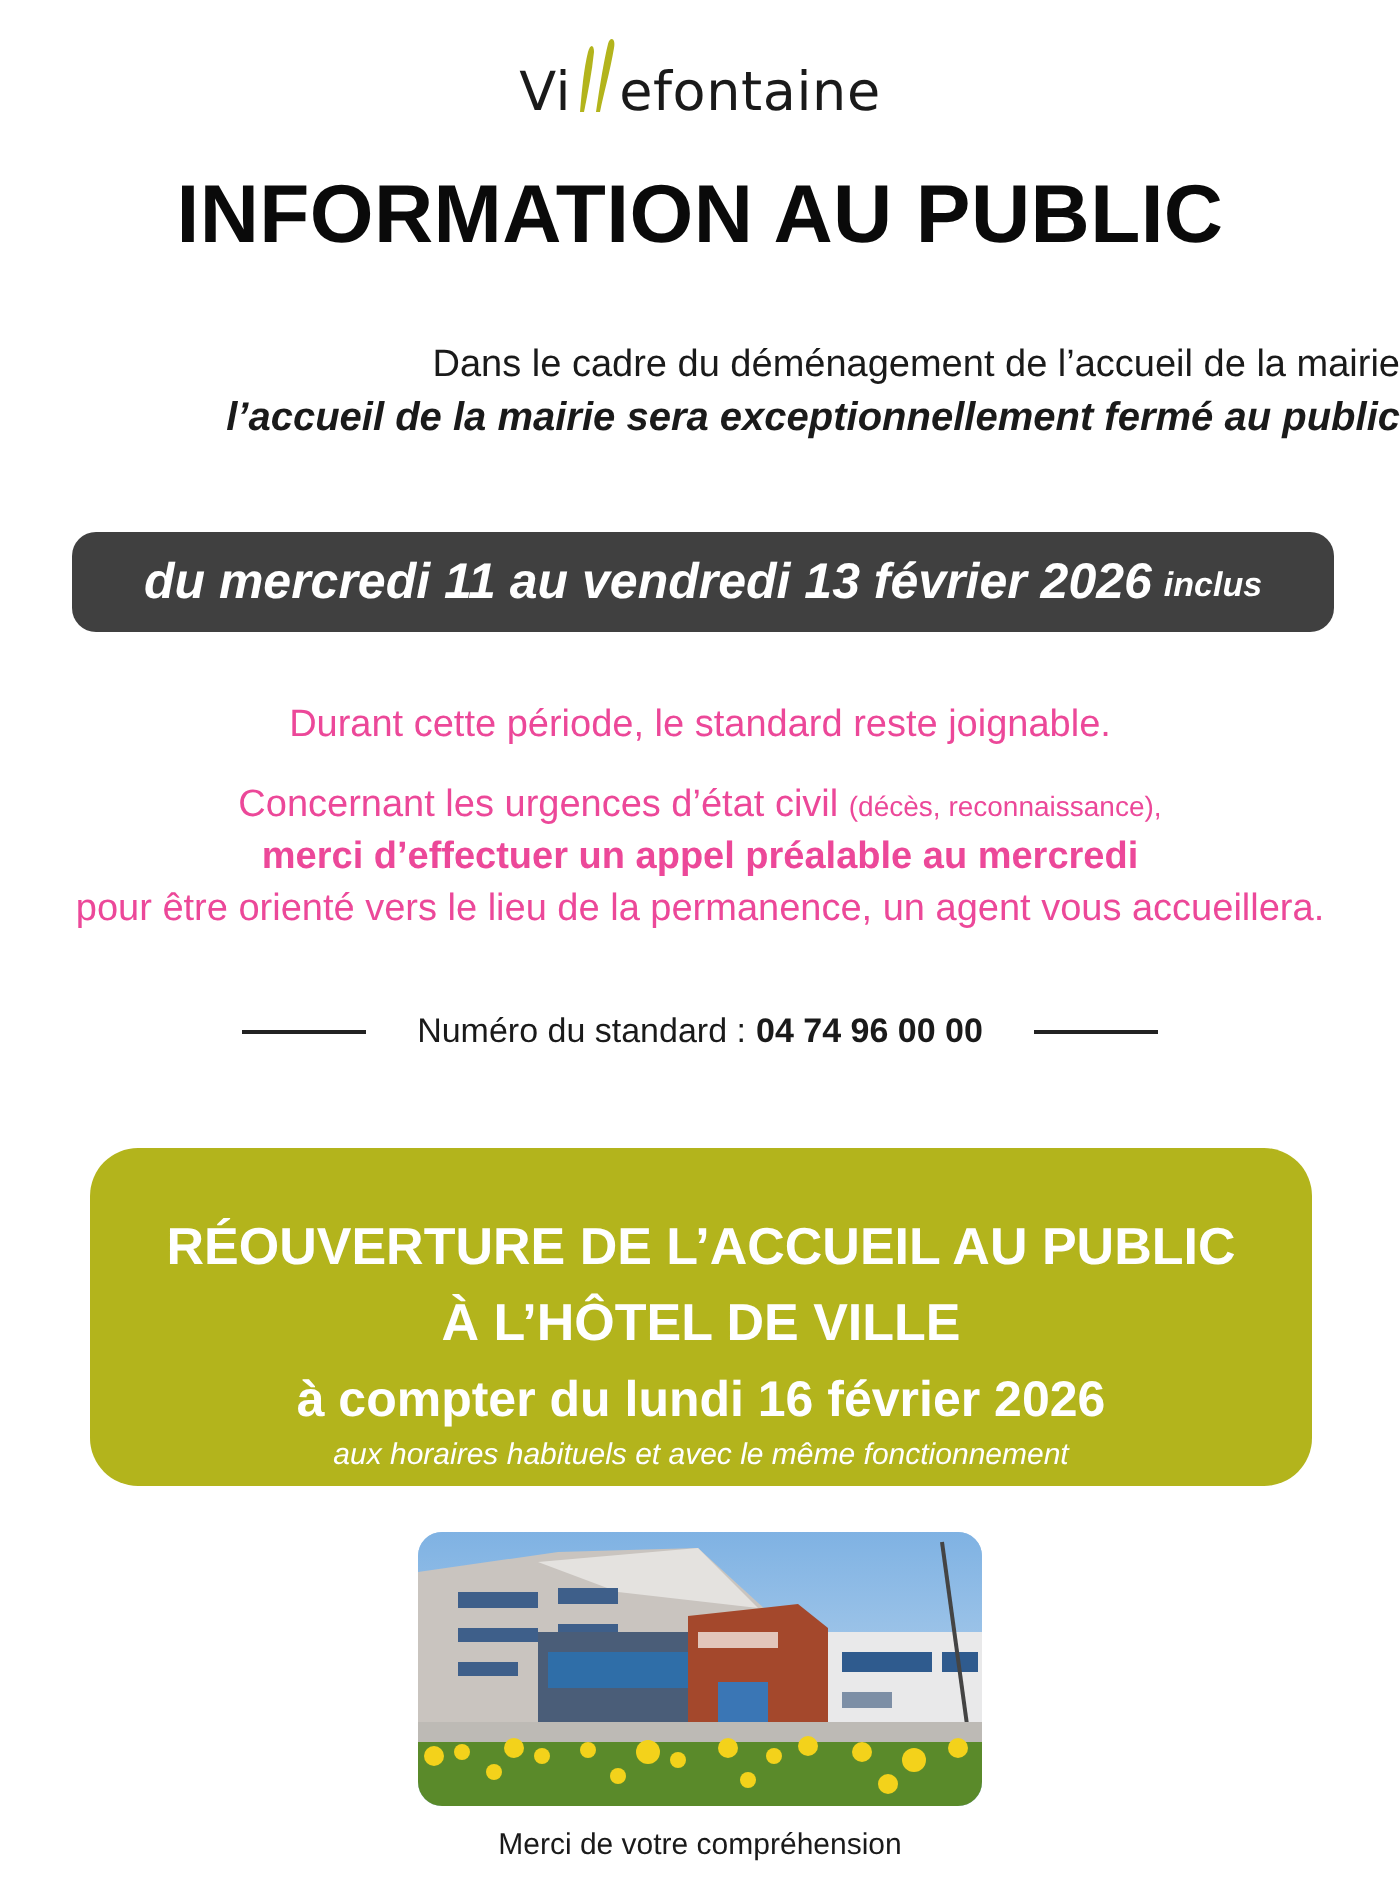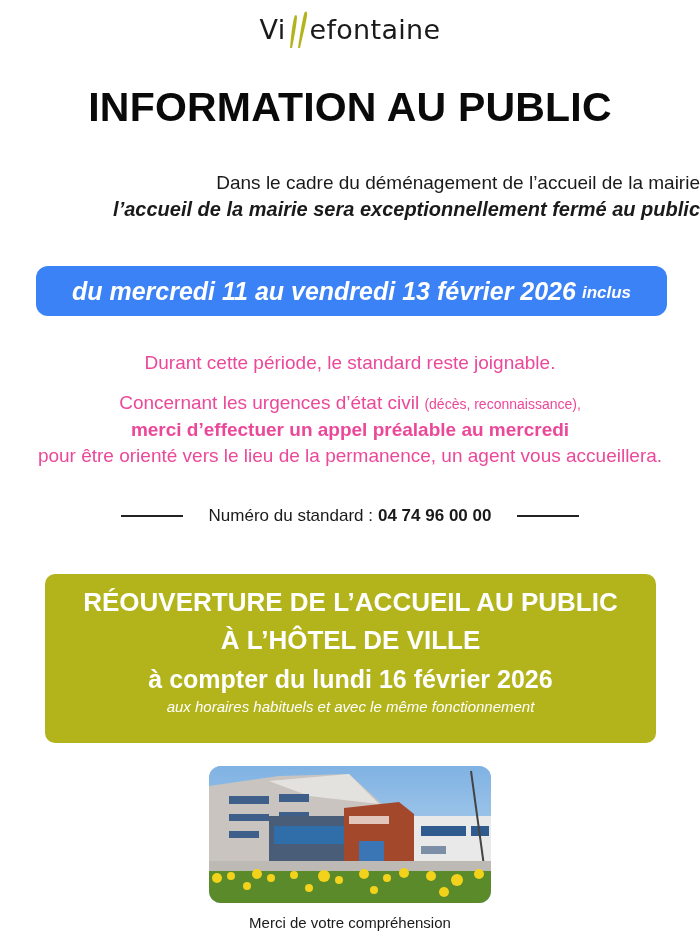--- a/index.html
+++ b/index.html
@@ -1,45 +1,45 @@
 <!DOCTYPE html>
 <html><head>
 <meta charset="utf-8">
 <style>
   * { box-sizing: border-box; margin: 0; padding: 0; }
   html, body { width: 700px; height: 950px; background: #ffffff; overflow: hidden; }
   body { position: relative; font-family: "Liberation Sans", sans-serif; color: #111; }
 
   .logo { position: absolute; left: 0; top: 14px; width: 700px; text-align: center; height: 50px; }
-  .logo-inner { display: inline-flex; align-items: flex-start; font-family: "DejaVu Sans", sans-serif; font-size: 27px; color: #1a1a1a; letter-spacing: 0.3px; height: 48px; }
+  .logo-inner { display: inline-flex; align-items: flex-end; font-family: "DejaVu Sans", sans-serif; font-size: 27px; color: #1a1a1a; letter-spacing: 0.3px; height: 48px; }
   .logo-mark { display: inline-block; width: 22px; height: 40px; position: relative; margin: 0 1px; }
   .logo-mark svg { position: absolute; left: 0; bottom: 4px; }
 
   .title { position: absolute; left: 0; top: 84px; width: 700px; text-align: center; font-size: 41px; font-weight: bold; color: #0a0a0a; letter-spacing: 0.2px; }
 
   .intro { position: absolute; left: 0; top: 170px; width: 700px; text-align: right; font-size: 19px; line-height: 26px; color: #1a1a1a; }
   .intro .emph { font-weight: bold; font-style: italic; font-size: 20px; }
 
-  .date-banner { position: absolute; left: 36px; top: 266px; width: 631px; height: 50px; background: #3b82f6; border-radius: 12px; color: #fff; display: flex; align-items: center; justify-content: center; font-style: italic; font-weight: bold; }
+  .date-banner { position: absolute; left: 36px; top: 266px; width: 631px; height: 50px; background: #404040; border-radius: 12px; color: #fff; display: flex; align-items: center; justify-content: center; font-style: italic; font-weight: bold; }
   .date-banner .main { font-size: 25px; }
   .date-banner .suffix { font-size: 17px; margin-left: 6px; margin-top: 4px; }
 
   .info { position: absolute; left: 0; top: 350px; width: 700px; text-align: center; font-size: 19px; color: #ec4899; }
   .info p { line-height: 26px; }
   .info .p1 { margin-bottom: 14px; }
   .info .small { font-size: 14px; }
   .info .bold { font-weight: bold; }
 
   .phone-row { position: absolute; left: 0; top: 506px; width: 700px; display: flex; align-items: center; justify-content: center; font-size: 17px; color: #1a1a1a; }
   .phone-row .rule { width: 62px; height: 2px; background: #222; }
   .phone-row .rule.left { margin-right: 26px; }
   .phone-row .rule.right { margin-left: 26px; }
   .phone-row .num { font-weight: bold; margin-left: 5px; }
 
-  .reopen-box { position: absolute; left: 45px; top: 574px; width: 611px; height: 169px; background: #b3b41c; border-radius: 10px; color: #fff; text-align: center; padding-top: 9px; }
+  .reopen-box { position: absolute; left: 45px; top: 574px; width: 611px; height: 169px; background: #b3b41c; border-radius: 24px; color: #fff; text-align: center; padding-top: 30px; }
   .reopen-box .l1, .reopen-box .l2 { font-size: 26px; font-weight: bold; line-height: 38px; }
   .reopen-box .l3 { font-size: 25px; font-weight: bold; line-height: 36px; margin-top: 2px; }
   .reopen-box .l4 { font-size: 15px; font-style: italic; line-height: 20px; }
 
   .photo { position: absolute; left: 209px; top: 766px; width: 282px; height: 137px; border-radius: 12px; overflow: hidden; background: #9cc3e6; }
   .photo svg { display: block; }
 
   .thanks { position: absolute; left: 0; top: 914px; width: 700px; text-align: center; font-size: 15px; color: #1a1a1a; }
 </style>
 </head>

